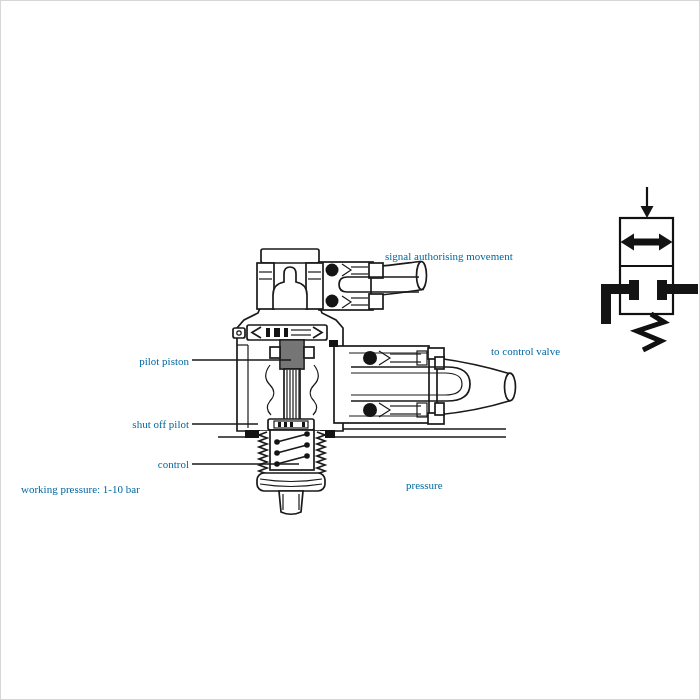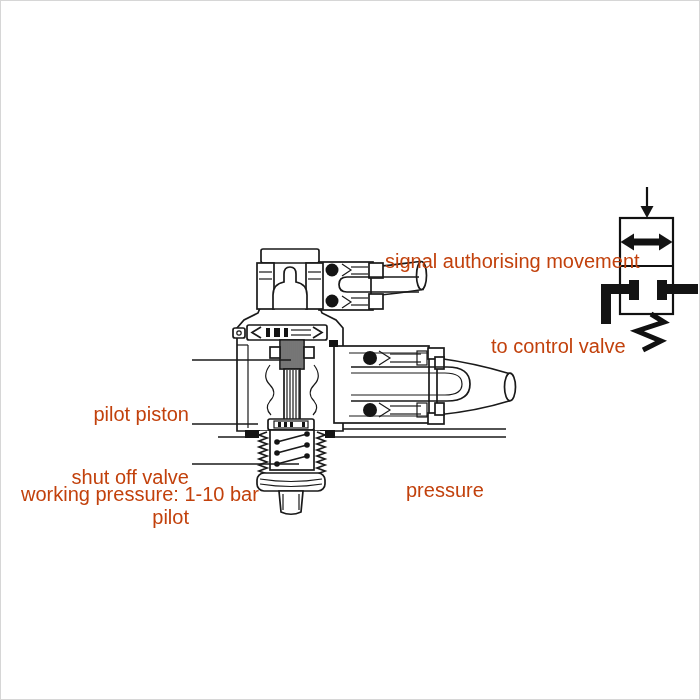--- a/index.html
+++ b/index.html
@@ -2,24 +2,25 @@
 <html><head>
 <meta charset="utf-8">
 <style>
   html,body{margin:0;padding:0;background:#ffffff;}
   .page{
     position:relative;width:700px;height:700px;background:#ffffff;
     border:1px solid #d6d6d6;box-sizing:border-box;overflow:hidden;
     font-family:"Liberation Sans", sans-serif;color:#1d1d1d;
   }
   .lbl{
-    position:absolute;font-size:20px;line-height:1.15;color:#c2410c;
+    position:absolute;font-size:11px;line-height:1.15;color:#0369a1;
     white-space:nowrap;
+    font-family:Liberation Serif, serif;
   }
-  .lbl.right{text-align:right;width:188px;left:0;margin-top:48px;}
+  .lbl.right{text-align:right;width:188px;left:0;}
   svg{position:absolute;top:0;left:0;}
   .ln{stroke:#1a1a1a;stroke-width:1.7;fill:none;}
   .wh{stroke:#1a1a1a;stroke-width:1.7;fill:#ffffff;}
   .bk{fill:#141414;stroke:none;}
   .thin{stroke:#1a1a1a;stroke-width:1.2;fill:none;}
   .sym{stroke:#111;stroke-width:2.2;fill:none;}
 </style>
 </head>
 <body>
 
@@ -216,25 +217,25 @@
         <rect class="bk" x="656" y="283" width="41" height="10"></rect>
         <rect class="bk" x="656" y="279" width="10" height="20"></rect>
       </g>
 
       <polyline points="650,313 663,321 636,330 660,340 642,349" fill="none" stroke="#111" stroke-width="5"></polyline>
     </g>
   </svg>
 
   <div class="lbl" style="left:384px;top:249px">signal authorising movement</div>
 
-  <div class="lbl" style="left:490px;top:334px">to control valve</div>
+  <div class="lbl" style="left:490px;top:344px">to control valve</div>
 
   <div class="lbl right" style="top:354px">pilot piston</div>
 
-  <div class="lbl right" style="top:417px">shut off valve</div>
-
-  <div class="lbl right" style="top:457px">pilot</div>
+  <div class="lbl right" style="top:417px">shut off pilot</div>
+
+  <div class="lbl right" style="top:457px">control</div>
 
   <div class="lbl" style="left:20px;top:482px">working pressure: 1-10 bar</div>
 
 
   <div class="lbl" style="left:405px;top:478px">pressure</div>
 </div>
 
 </body></html>

